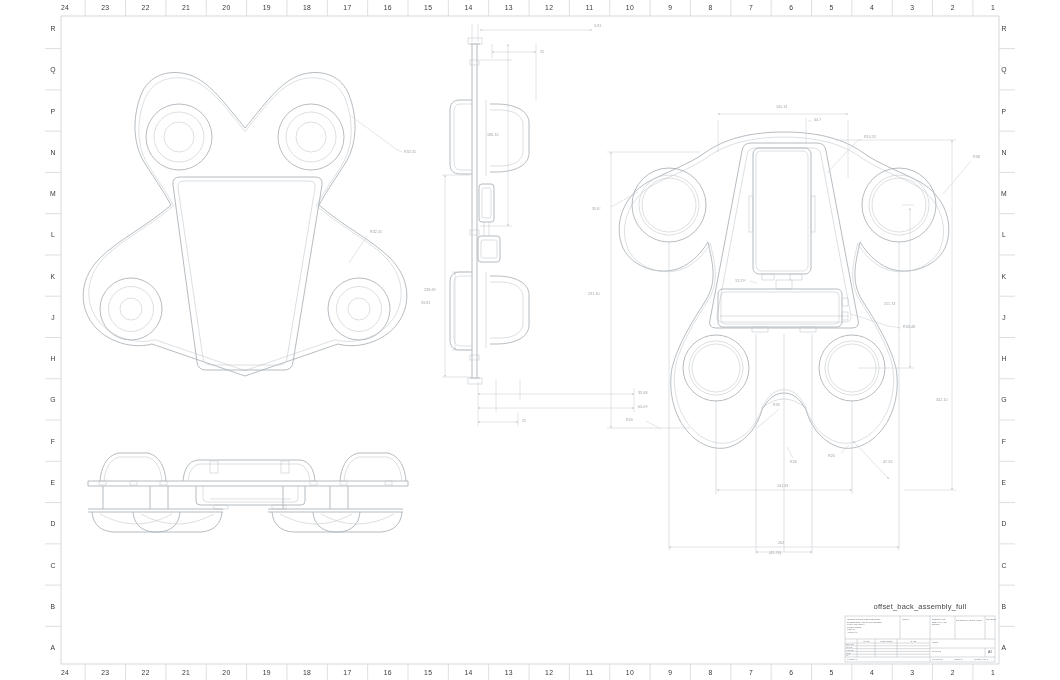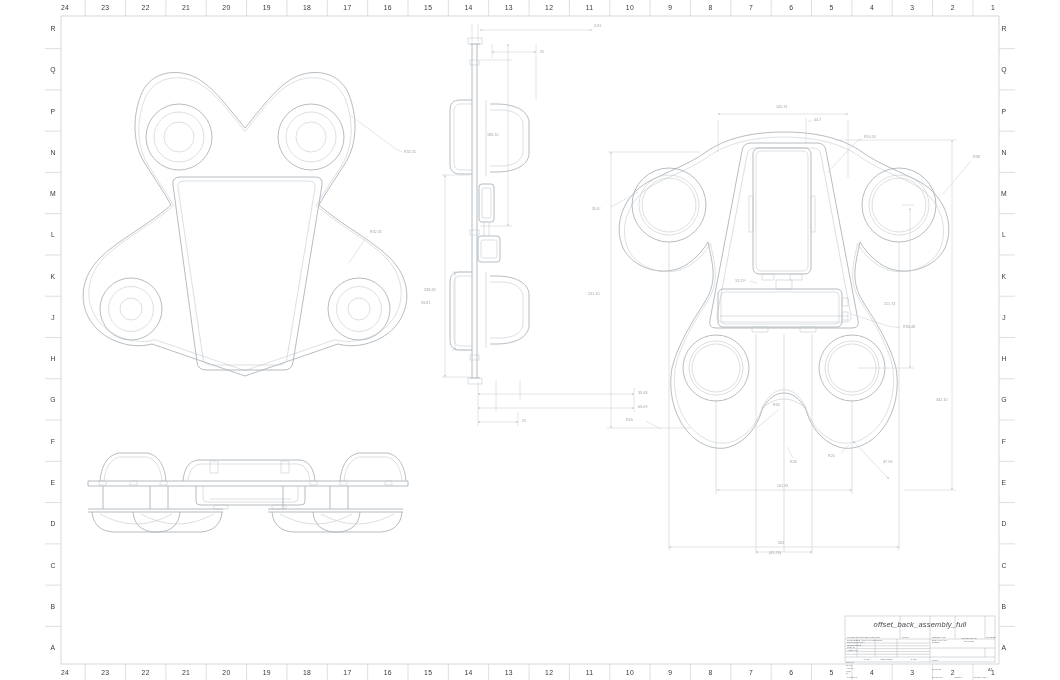--- a/index.html
+++ b/index.html
@@ -10,21 +10,21 @@
   .edge{stroke:#aeb4ba;fill:none;stroke-width:0.9;}
   .thin{stroke:#c4c9cd;fill:none;stroke-width:0.6;}
   .dim{stroke:#ccd0d4;fill:none;stroke-width:0.55;}
   .grid{stroke:#b7bcc1;fill:none;stroke-width:0.55;}
   .frame{stroke:#c9cdd1;fill:none;stroke-width:0.8;}
   .tick{stroke:#d8dbde;stroke-width:0.9;}
   .zone{position:absolute;transform:translate(-50%,-50%);font-size:6.8px;
         color:#34383c;letter-spacing:.3px;}
   .dim-label{position:absolute;transform:translateY(-50%);font-size:3.6px;
         color:#9aa0a5;white-space:nowrap;letter-spacing:.1px;}
-  #tblock{position:absolute;left:845px;top:618px;width:180px;height:62px;color:#4a4f54;font-style:italic;}
+  #tblock{position:absolute;left:845px;top:600px;width:180px;height:62px;color:#4a4f54;}
   #tblock .tb-title{position:absolute;left:10px;top:2px;width:130px;text-align:center;
         font-size:7.5px;color:#43474c;letter-spacing:.2px;}
   .micro{position:absolute;font-size:2.1px;line-height:2.55px;color:#6d7378;white-space:nowrap;}
   .micro.wrap{white-space:normal;}
   .microc{text-align:center;}
   #tb-size{position:absolute;left:140px;top:48px;width:10px;height:9px;
         font-size:3.4px;text-align:center;line-height:9px;color:#55595e;}
 </style>
 </head>
 <body>

